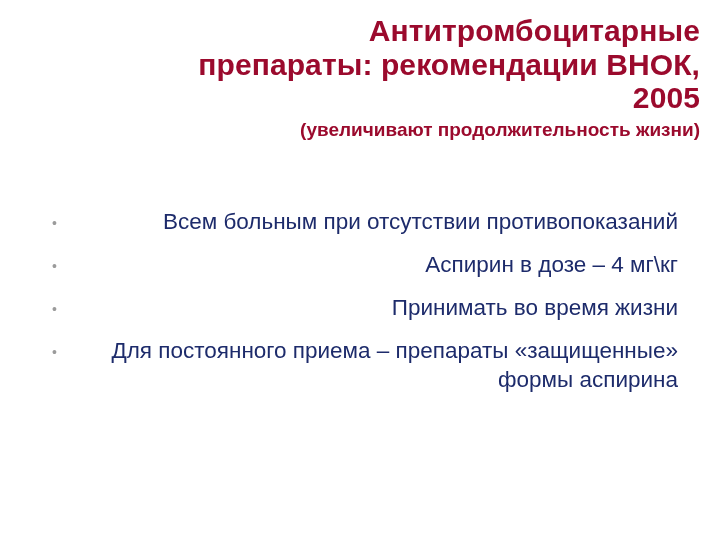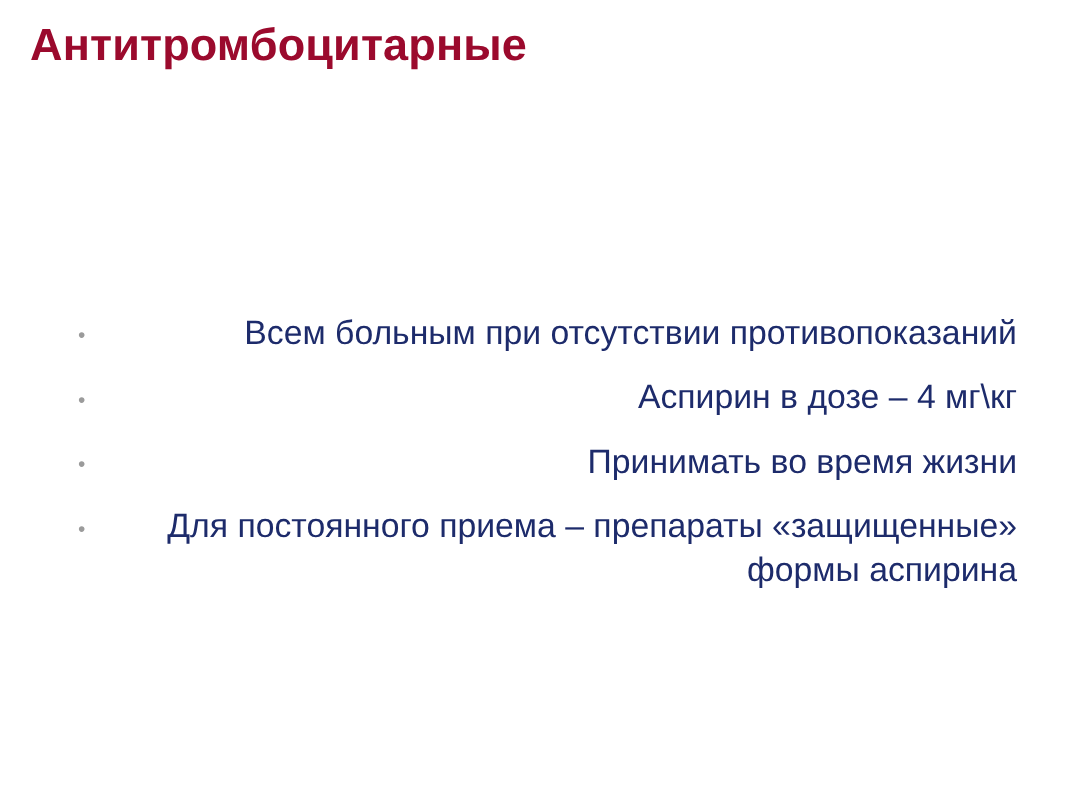--- a/index.html
+++ b/index.html
@@ -17,20 +17,21 @@
     position: relative;
     width: 720px;
     height: 540px;
     box-sizing: border-box;
   }
   .title-block {
     position: absolute;
     left: 20px;
     top: 14px;
     width: 680px;
+    text-align: right;
   }
   .title-line {
     font-size: 30px;
     font-weight: bold;
     color: #9b0a2d;
     line-height: 1.12;
     letter-spacing: 0.1px;
   }
   .subtitle-line {
     font-size: 19px;
@@ -68,20 +69,23 @@
     text-align: right;
   }
 </style>
 </head>
 <body>
 
 <div class="slide">
 
   <div class="title-block">
     <div class="title-line">Антитромбоцитарные</div>
+    <div class="title-line">препараты: рекомендации ВНОК,</div>
+    <div class="title-line">2005</div>
+    <div class="subtitle-line">(увеличивают продолжительность жизни)</div>
   </div>
 
   <div class="body-block">
 
     <div class="bullet-row">
       <span class="bullet-marker">•</span>
       <span class="bullet-text">Всем больным при отсутствии противопоказаний</span>
     </div>
 
     <div class="bullet-row">

